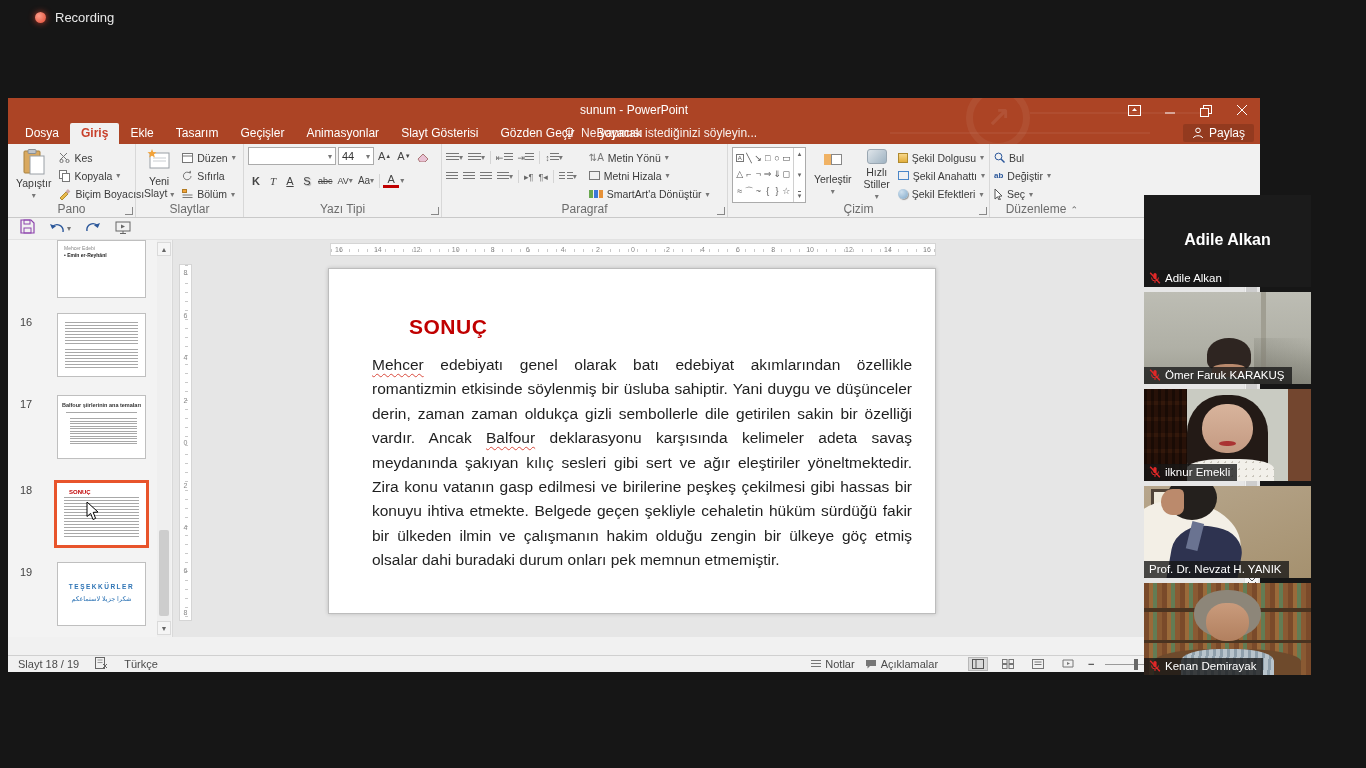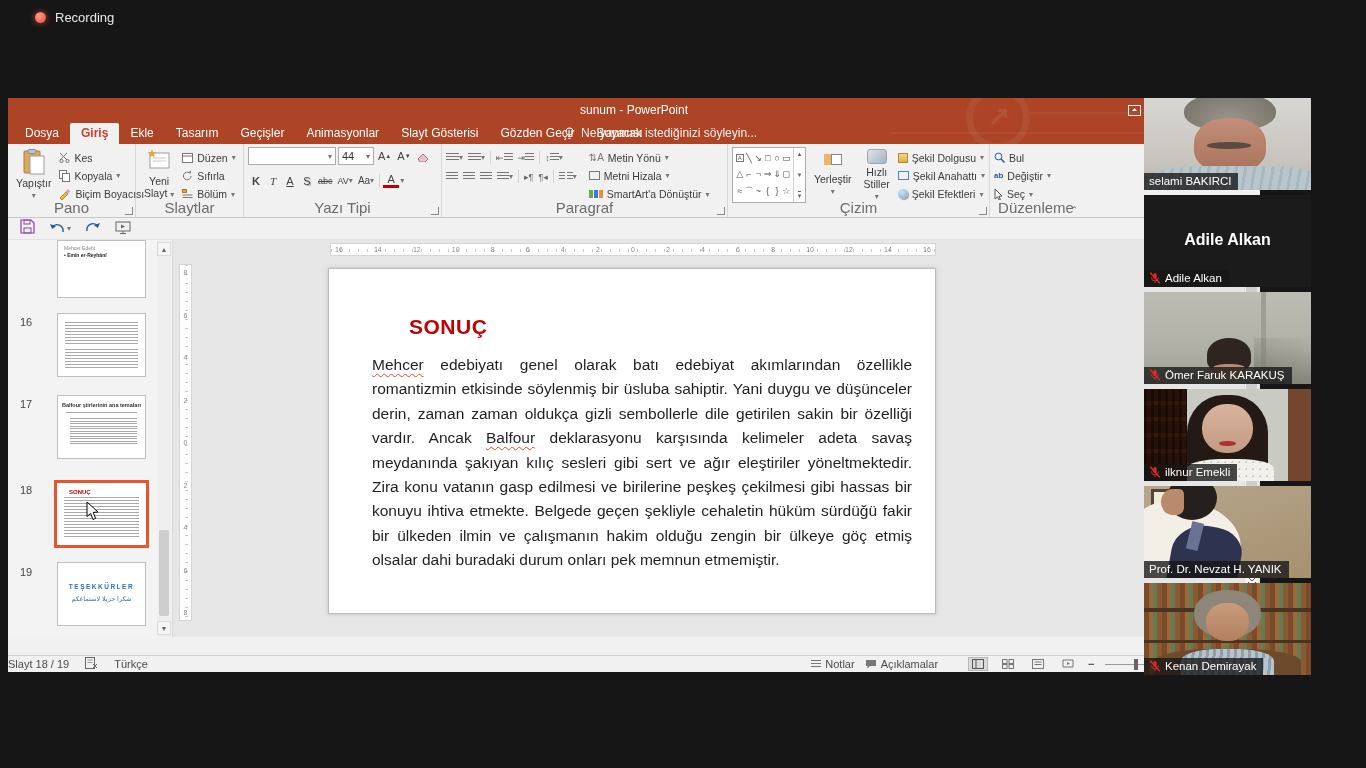--- a/index.html
+++ b/index.html
@@ -24,21 +24,21 @@
   .winbtn{width:36px;height:25px;display:flex;align-items:center;justify-content:center;color:#fff;cursor:default;}
   .tabrow{position:absolute;left:6px;top:25px;height:21px;display:flex;align-items:stretch;}
   .rtab{color:#fff;font-size:12px;padding:3px 11px 0 11px;white-space:nowrap;}
   .rtab.active{background:#F1F1F1;color:#C8402A;font-weight:bold;border-radius:2px 2px 0 0;}
   .tellme{position:absolute;left:556px;top:28px;display:flex;align-items:flex-end;gap:6px;color:rgba(255,255,255,.92);font-size:12px;}
   .share{position:absolute;right:6px;top:26px;display:flex;align-items:center;gap:5px;color:#fff;font-size:12px;background:rgba(0,0,0,.14);padding:2px 9px;border-radius:2px;}
 
   
   .ribbon{position:absolute;left:0;top:46px;width:100%;height:74px;background:#F1F1F1;border-bottom:1px solid #C9C9C9;display:flex;}
   .rgroup{position:relative;height:100%;border-right:1px solid #D8D8D8;padding:3px 4px 14px 4px;display:flex;gap:4px;}
-  .glabel{position:absolute;bottom:1px;left:0;width:100%;text-align:center;font-size:15px;color:#6c6c6c;}
+  .glabel{position:absolute;bottom:1px;left:0;width:100%;text-align:center;font-size:12px;color:#6c6c6c;}
   .launcher{position:absolute;right:2px;bottom:2px;width:8px;height:8px;border-right:1px solid #888;border-bottom:1px solid #888;}
   .bigbtn{display:flex;flex-direction:column;align-items:center;justify-content:flex-start;gap:2px;padding:2px 4px;font-size:10.5px;color:#3b3b3b;text-align:center;line-height:1.15;}
   .smcol{display:flex;flex-direction:column;justify-content:flex-start;gap:1px;padding-top:2px;}
   .smrow{display:flex;align-items:center;gap:4px;font-size:10.5px;color:#3b3b3b;height:18px;white-space:nowrap;}
   .drop{font-size:8px;color:#777;}
   .combo{background:#fff;border:1px solid #ABABAB;height:18px;display:flex;align-items:center;justify-content:space-between;padding:0 3px;font-size:11px;color:#333;}
   .fbtn{min-width:16px;height:17px;display:flex;align-items:center;justify-content:center;font-size:11px;color:#444;padding:0 2px;}
   .icn{display:inline-flex;align-items:center;justify-content:center;}
   .ilines{width:12px;height:9px;background:repeating-linear-gradient(to bottom,#777 0 1px,transparent 1px 3px);}
   .ibox{width:11px;height:9px;border:1px solid #777;}
@@ -86,21 +86,21 @@
   .ethumb{position:absolute;left:1px;top:8px;width:11px;height:290px;background:#CDCDCD;border-radius:2px;}
   .ebtn{position:absolute;left:0;width:13px;height:14px;color:#555;display:flex;align-items:center;justify-content:center;background:#F5F5F5;}
 
   
   .cursor{position:absolute;left:78px;top:262px;}
 
   
   .notes{position:absolute;left:0;top:539px;width:100%;height:18px;background:#F1F1F1;border-top:1px solid #D6D6D6;display:flex;align-items:center;}
   .notes span{margin-left:177px;font-size:11.5px;color:#555;}
   .status{position:absolute;left:0;top:557px;width:100%;height:17px;background:#F1F1F1;border-top:1px solid #D0D0D0;display:flex;align-items:center;font-size:11px;color:#4b4b4b;}
-  .status .left{display:flex;align-items:center;gap:16px;}
+  .status .left{display:flex;align-items:center;gap:16px;padding-left:10px;}
   .status .right{margin-left:auto;display:flex;align-items:center;gap:10px;padding-right:6px;}
   .vbtn{width:20px;height:14px;display:flex;align-items:center;justify-content:center;}
   .vbtn.active{background:#DADADA;border:1px solid #B8B8B8;}
   .ztrack{width:78px;height:1px;background:#9a9a9a;position:relative;}
   .zthumb{position:absolute;left:38%;top:-5px;width:4px;height:11px;background:#666;}
 
   
   .vtile{position:absolute;left:1144px;width:167px;height:92px;background:#1b1b1b;overflow:hidden;}
   .vtile.speaking{outline:2px solid #C9E357;outline-offset:-2px;}
   .vlabel{position:absolute;left:0;bottom:0;display:flex;align-items:center;gap:4px;background:rgba(22,22,22,.78);color:#fff;font-size:11.5px;padding:2px 7px 3px 5px;max-width:100%;white-space:nowrap;}
@@ -679,31 +679,20 @@
         <span style="font-weight:bold;color:#555;">+</span>
         <span>%61</span>
         <span><svg width="13" height="11" viewBox="0 0 13 11">
               <rect x="1" y="1" width="11" height="9" fill="none" stroke="#666"></rect>
               <path d="M4 4 H9 V7 H4 Z" fill="#666"></path>
             </svg></span>
       </div>
     </div>
   </div>
 
-  <div class="vtile speaking" style="top:98px;">
-    <div class="scene sc-a">
-      <div class="hair"></div>
-        <div class="face"></div>
-        <div class="brow"></div>
-        <div class="sh"></div>
-    </div>
-    <div class="vlabel">
-        <span>selami BAKIRCI</span>
-      </div>
-  </div>
 
   <div class="vtile" style="top:195px;">
     <div class="bigname">Adile Alkan</div>
     <div class="vlabel">
       <svg width="12" height="12" viewBox="0 0 12 12">
           <rect x="4.4" y="1" width="3.2" height="6" rx="1.6" fill="#E02828"></rect>
           <path d="M2.5 5.5 a3.5 3.5 0 0 0 7 0" fill="none" stroke="#E02828"></path>
           <line x1="6" y1="9.2" x2="6" y2="11" stroke="#E02828"></line>
           <line x1="1.2" y1="0.8" x2="10.8" y2="11.2" stroke="#E02828" stroke-width="1.4"></line>
         </svg>

